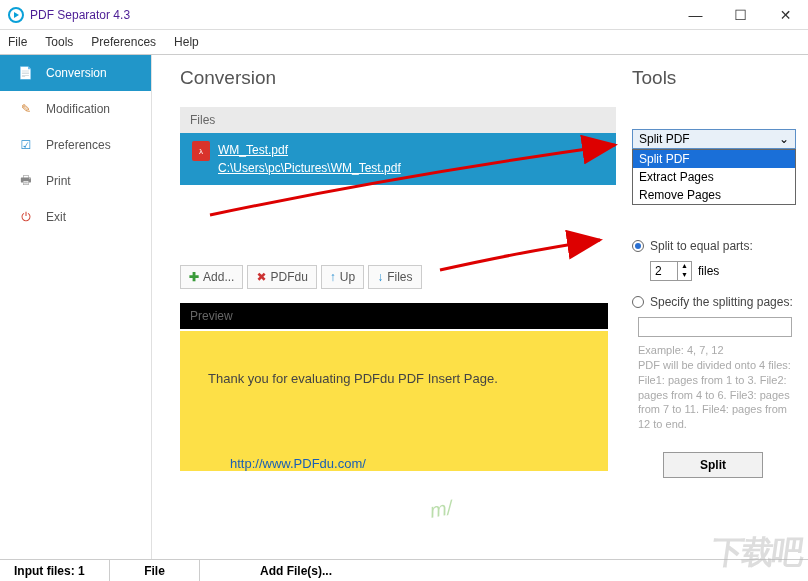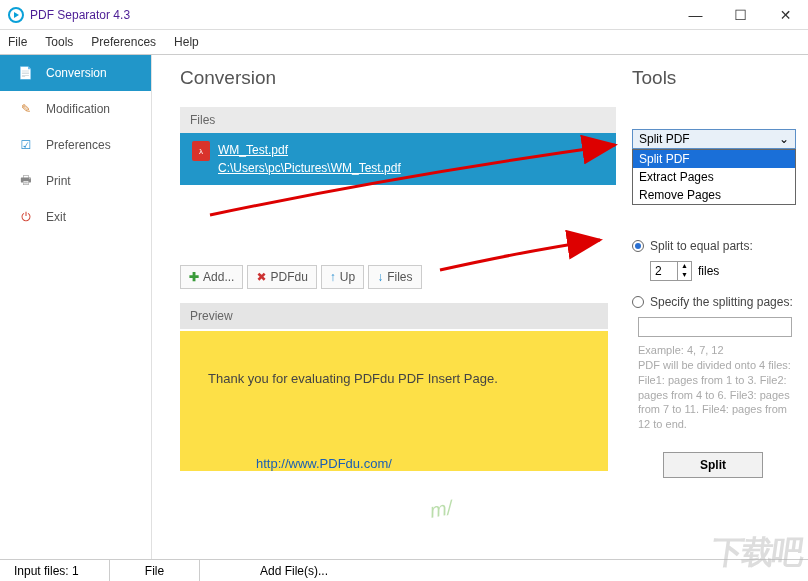--- a/index.html
+++ b/index.html
@@ -19,45 +19,45 @@
 .nav-icon { width: 16px; height: 16px; display: flex; align-items: center; justify-content: center; }
 .content { flex: 1; padding: 12px 8px 0 28px; position: relative; }
 .content h2 { font-size: 19px; font-weight: 400; color: #555; margin-bottom: 18px; }
 .section-header { background: #eaeaea; padding: 6px 10px; font-size: 12px; color: #666; }
 .file-entry { background: #2196c9; color: #fff; padding: 8px 12px; display: flex; align-items: flex-start; gap: 8px; }
 .file-entry .pdf-badge { width: 18px; height: 20px; background: #d9332b; border-radius: 2px; display: flex; align-items: center; justify-content: center; font-size: 8px; color: #fff; flex-shrink: 0; }
 .file-text { font-size: 12px; line-height: 1.5; text-decoration: underline; }
 .file-gap { height: 80px; }
 .btn-row { display: flex; gap: 4px; margin-bottom: 14px; }
 .btn { background: #fafafa; border: 1px solid #ccc; padding: 4px 8px; font-size: 12px; display: flex; align-items: center; gap: 4px; color: #555; }
-.preview-box { background: #e5e5e5; padding: 6px 10px; font-size: 12px; color: #666; margin-right: 8px; }
+.preview-box { background: #000000; padding: 6px 10px; font-size: 12px; color: #666; margin-right: 8px; }
 .preview-content { background: #fde047; margin-top: 2px; margin-right: 8px; height: 140px; padding: 40px 28px 0 28px; position: relative; overflow: hidden; }
 .preview-text { font-size: 13px; color: #444; text-align: justify; }
-.preview-link { color: #1a5fb4; font-size: 13px; position: absolute; bottom: 0; left: 76px; }
+.preview-link { color: #1a5fb4; font-size: 13px; position: absolute; bottom: 0; left: 50px; }
 .rpanel { width: 184px; padding: 12px 14px 0 8px; }
 .rpanel h2 { font-size: 19px; font-weight: 400; color: #555; margin-bottom: 40px; }
 .dropdown { position: relative; width: 164px; margin-bottom: 0; }
 .dd-head { background: #e8f0f8; border: 1px solid #5b8fc7; padding: 2px 6px; font-size: 12px; display: flex; justify-content: space-between; align-items: center; }
 .dd-list { border: 1px solid #666; background: #fff; }
 .dd-opt { padding: 2px 6px; font-size: 12px; }
 .dd-opt.sel { background: #1a6fd8; color: #fff; }
 .sub-title { font-size: 12px; color: #444; margin-top: 6px; margin-bottom: 14px; }
 .radio-row { display: flex; align-items: center; gap: 6px; font-size: 12px; color: #444; margin-bottom: 8px; }
 .radio { width: 12px; height: 12px; border: 1px solid #666; border-radius: 50%; display: flex; align-items: center; justify-content: center; }
 .radio.on::after { content: ""; width: 6px; height: 6px; background: #2a6fd0; border-radius: 50%; }
 .spinner-row { display: flex; align-items: center; gap: 6px; margin-left: 18px; margin-bottom: 14px; font-size: 12px; }
 .spinner { width: 42px; height: 20px; border: 1px solid #999; display: flex; }
 .spinner input { width: 26px; border: none; text-align: left; padding-left: 4px; font-size: 12px; }
 .spinner .arrows { width: 14px; display: flex; flex-direction: column; border-left: 1px solid #999; }
 .spinner .arrows span { flex: 1; font-size: 7px; text-align: center; line-height: 8px; }
 .text-input { width: 154px; height: 20px; border: 1px solid #aaa; margin-left: 6px; margin-bottom: 6px; }
 .help-text { font-size: 11px; color: #aaa; line-height: 1.35; margin-left: 6px; }
 .split-btn { width: 100px; height: 26px; border: 1px solid #999; background: #f2f2f2; font-size: 12px; font-weight: bold; margin: 20px auto 0; display: block; }
 .statusbar { position: absolute; bottom: 0; left: 0; right: 0; height: 22px; border-top: 1px solid #ccc; display: flex; align-items: center; font-size: 12px; }
-.status-cell { border-right: 1px solid #ccc; padding: 0 14px; height: 100%; display: flex; align-items: center; }
+.status-cell { border-right: 1px solid #ccc; padding: 0 14px; height: 100%; display: flex; align-items: center; font-weight: bold; }
 .arrow-svg { position: absolute; left: 0; top: 0; width: 808px; height: 581px; pointer-events: none; z-index: 50; }
 .watermark { position: absolute; right: 6px; bottom: 6px; font-size: 32px; color: rgba(180,180,180,0.45); font-weight: bold; letter-spacing: -2px; transform: skewX(-8deg); }
 .wm2 { position: absolute; left: 430px; bottom: 60px; color: rgba(120,190,90,0.5); font-size: 20px; font-style: italic; transform: rotate(-10deg); }
 </style>
 </head>
 <body>
 
 <div class="titlebar">
   <span class="icon-app"></span>
   <span class="title">PDF Separator 4.3</span>

